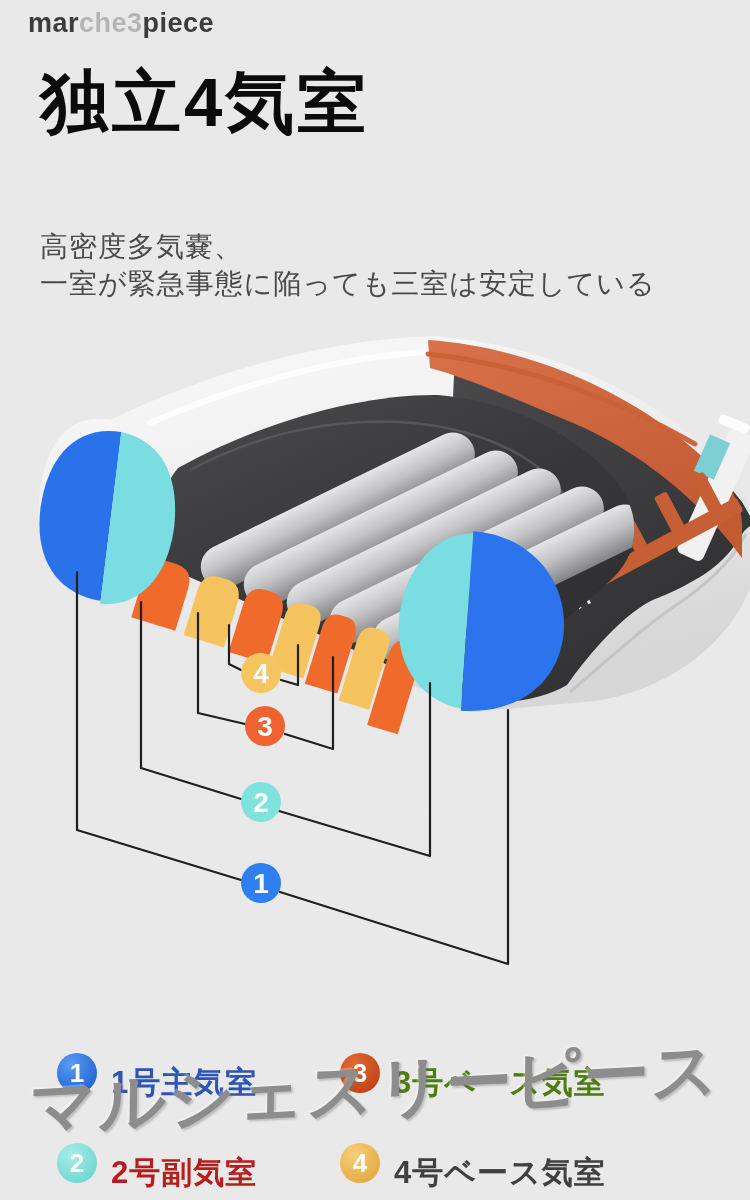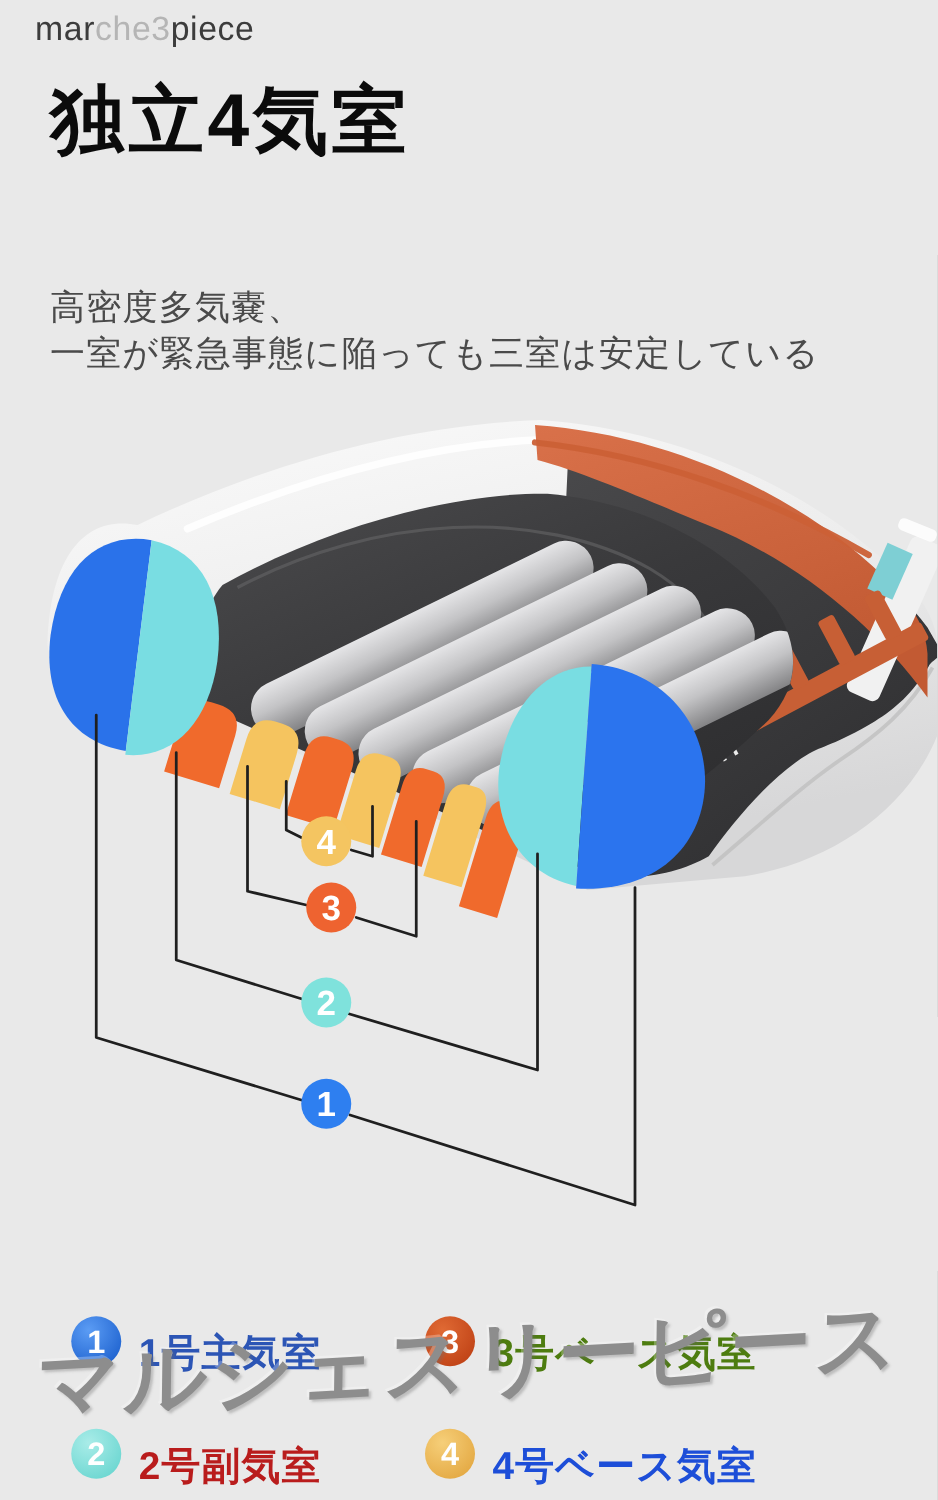--- a/index.html
+++ b/index.html
@@ -4,33 +4,33 @@
 <style>
   * { margin:0; padding:0; box-sizing:border-box; }
   html,body { background:#cfcfcf; }
   .page {
     position:relative; width:750px; height:1200px;
     background:#e9e9e9; overflow:hidden;
     font-family:"Liberation Sans","DejaVu Sans",sans-serif;
   }
   .brand {
     position:absolute; top:8px; left:28px;
-    font-size:27px; font-weight:400; color:#3c3c3c; letter-spacing:.5px;
+    font-size:27px; font-weight:700; color:#3c3c3c; letter-spacing:.5px;
   }
   .brand .lite { color:#b5b5b5; }
   .headline {
     position:absolute; top:58px; left:40px;
-    font-size:60px; line-height:1.29; font-weight:900; color:#0b0b0b;
+    font-size:69px; line-height:1.29; font-weight:900; color:#0b0b0b;
     letter-spacing:3px; white-space:nowrap;
   }
   .headline span { display:block; }
   .descr {
     position:absolute; top:228px; left:40px;
     font-size:28px; line-height:1.33; font-weight:400; color:#4a4a4a;
-    letter-spacing:1px; white-space:nowrap;font-family:Liberation Serif, serif;
+    letter-spacing:1px; white-space:nowrap;
   }
   .descr span { display:block; }
   .boat-svg { position:absolute; top:320px; left:0; }
 
   .legend {
     position:absolute; left:57px; top:1042px; width:640px;
     display:grid; grid-template-columns:283px auto; row-gap:28px;
   }
   .legend-item { display:flex; align-items:center; gap:14px; }
   .lg-circle {
@@ -39,21 +39,21 @@
     color:#fff; font-size:26px; font-weight:800;
   }
   .c1 { background:radial-gradient(circle at 35% 28%, #5b9cf4, #1257c8); }
   .c3 { background:radial-gradient(circle at 35% 28%, #e06a34, #b93a10); }
   .c2 { background:radial-gradient(circle at 35% 28%, #a9ece8, #5fd2cc); }
   .c4 { background:radial-gradient(circle at 35% 28%, #f6cf79, #e0a138); }
   .lg-label { font-size:31px; font-weight:600; letter-spacing:1px; white-space:nowrap;margin-top:20px; }
   .t1 { color:#2c55b5; }
   .t3 { color:#4d7c0f;text-align:right; }
   .t2 { color:#b91c1c; }
-  .t4 { color:#1d4ed8; }
+  .t4 { color:#404040; }
 
   .watermark {
     position:absolute; left:-8px; top:1044px; width:766px;
     text-align:center; font-size:66px; font-weight:800;
     color:#8d8d8d; white-space:nowrap; letter-spacing:2px;
     transform:rotate(-3.2deg) skewX(-4deg);
     text-shadow:-2px -2px 0 rgba(255,255,255,.28), 2px 2px 2px rgba(110,110,110,.35);
     z-index:5;
   }
 </style>

